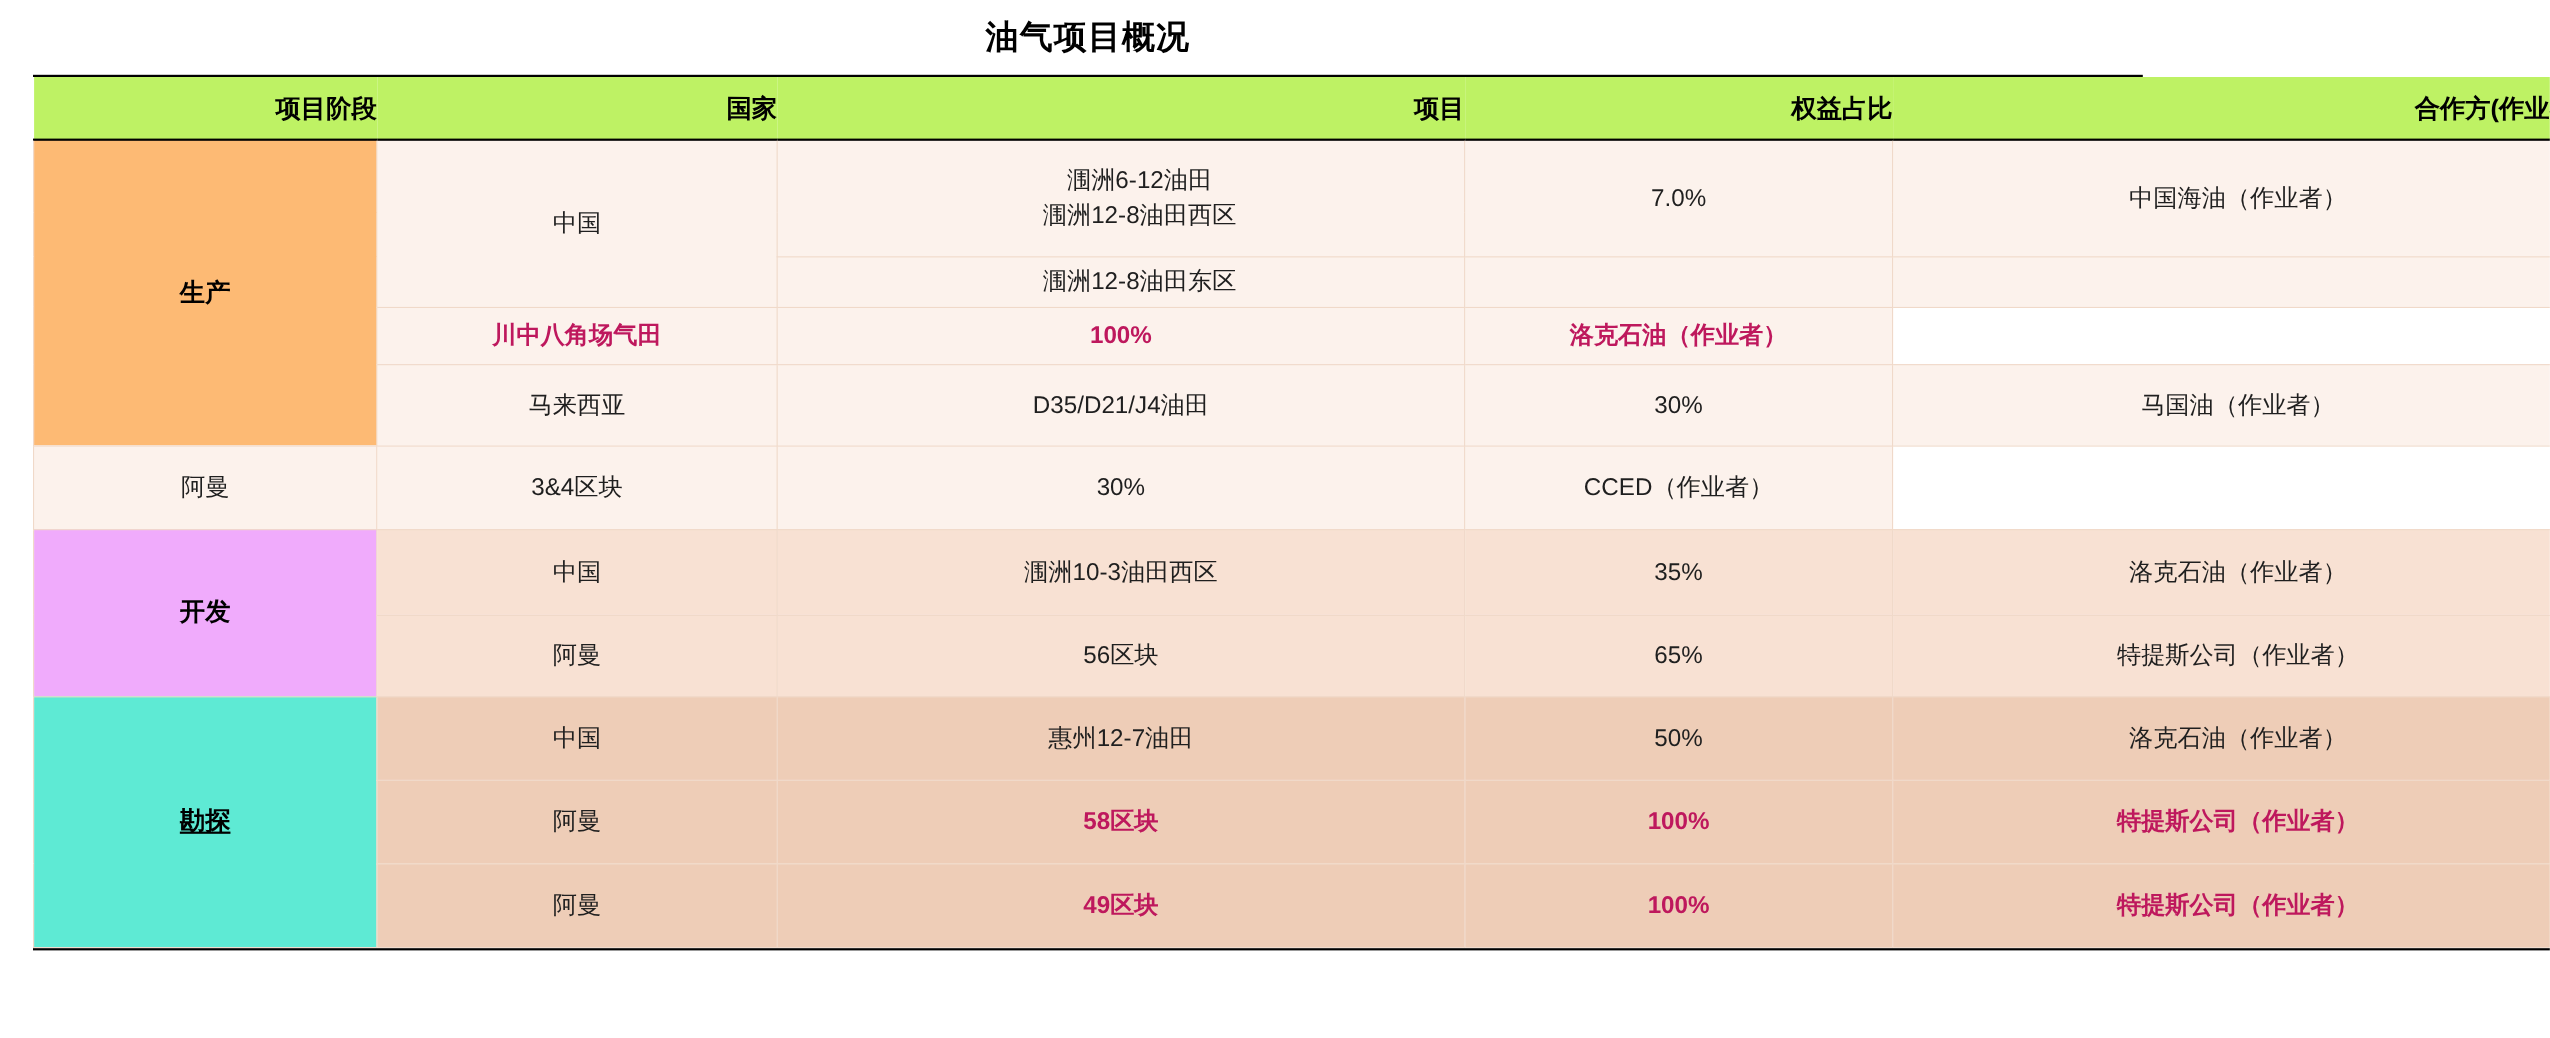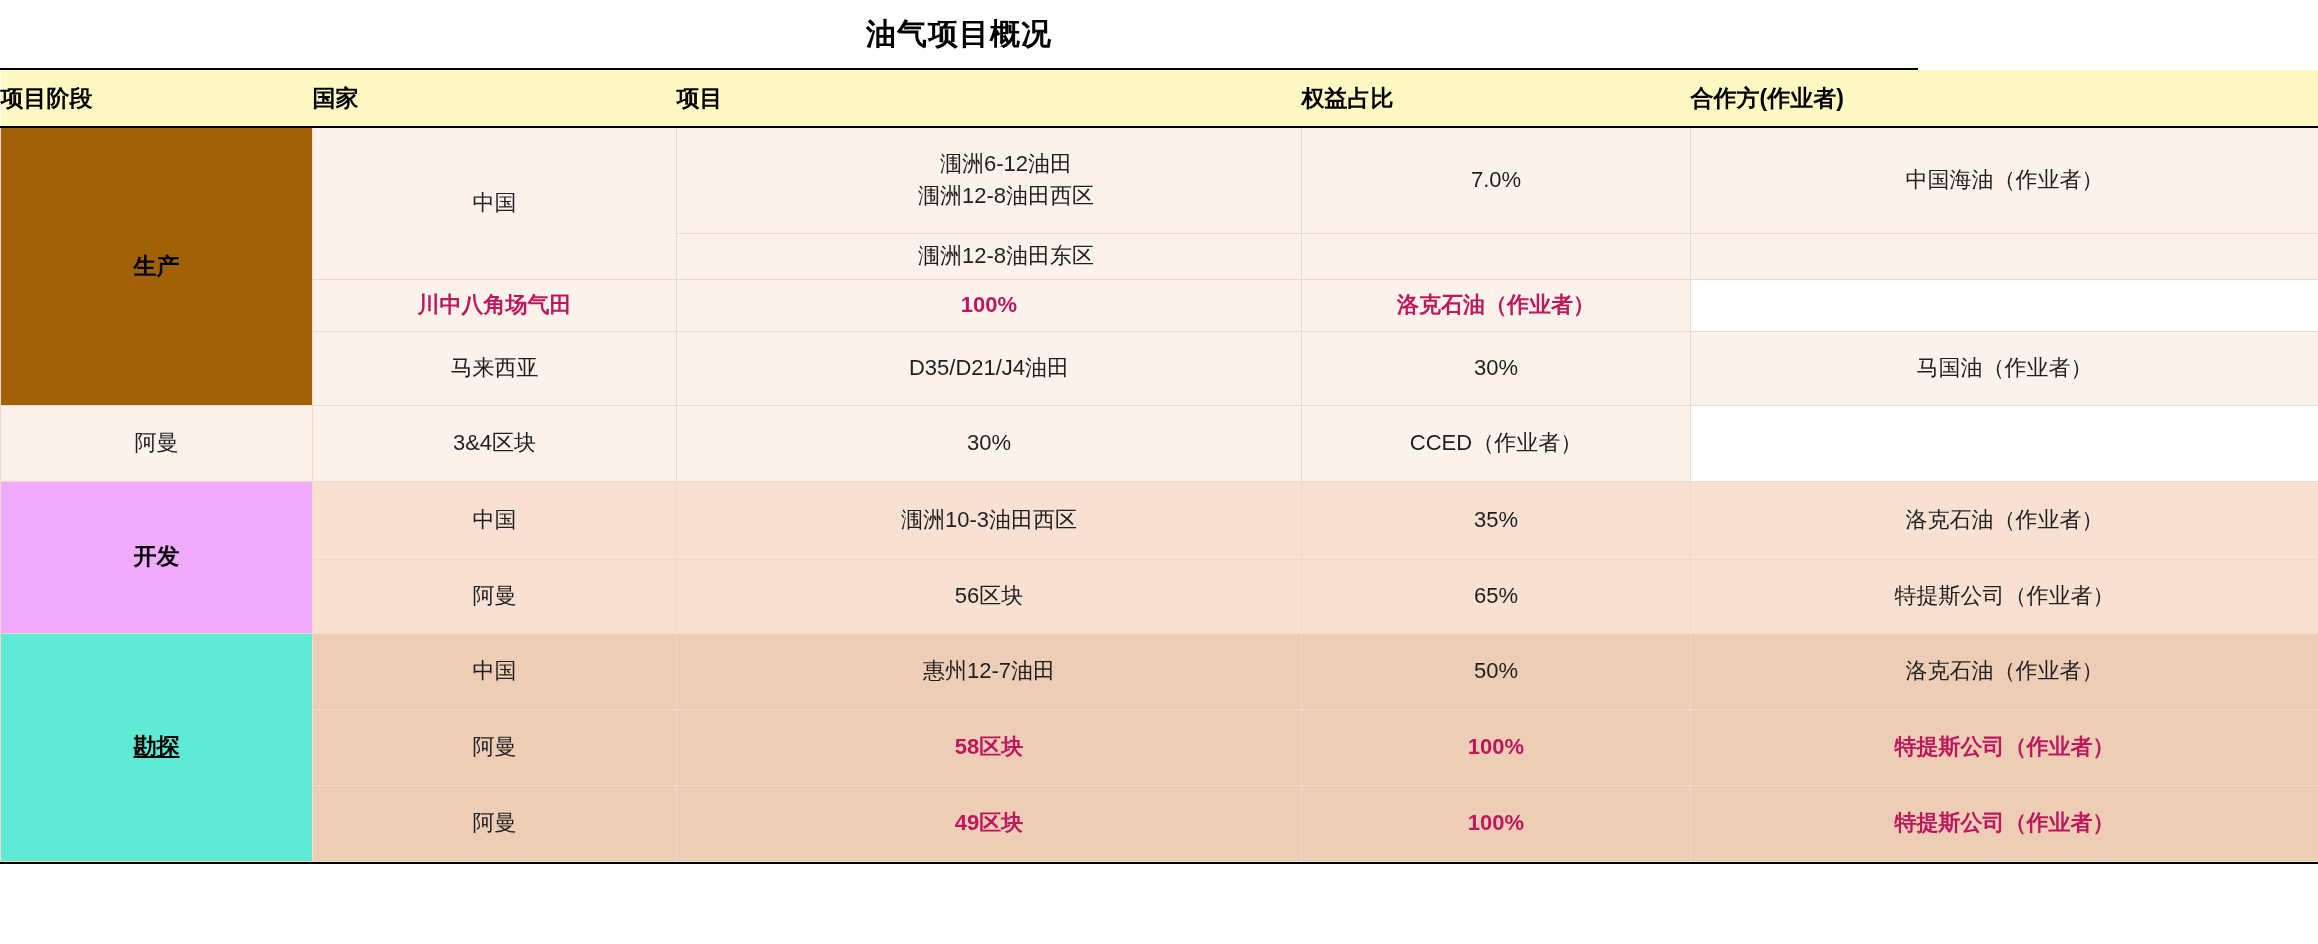--- a/index.html
+++ b/index.html
@@ -10,20 +10,21 @@
   body {
     width: 2318px;
     height: 944px;
     font-family: "Liberation Sans", "DejaVu Sans", sans-serif;
     color: #1a1a1a;
     overflow: hidden;
   }
   .sheet {
     width: 1918px;
     box-sizing: border-box;
+    margin-left: 30px;
   }
   .title-row {
     height: 68px;
     display: flex;
     align-items: center;
     justify-content: center;
     border-bottom: 2px solid #000000;
   }
   .title-row .title {
     font-size: 30px;
@@ -40,43 +41,43 @@
   table.grid col.c-country{ width: 364px; }
   table.grid col.c-project{ width: 625px; }
   table.grid col.c-equity { width: 389px; }
   table.grid col.c-partner{ width: 628px; }
 
   thead th {
     height: 56px;
     font-size: 23px;
     font-weight: bold;
     color: #000000;
-    text-align: left;
+    text-align: right;
     vertical-align: middle;
-    background: #fef9c3;
+    background: #bef264;
     border-bottom: 2px solid #000000;
     padding: 0;
   }
   tbody td {
     text-align: center;
     vertical-align: middle;
     font-size: 22px;
     color: #1f1f1f;
     padding: 6px 10px;
     border: 1px solid #f0d9c9;
     line-height: 1.45;
   }
   
   td.stage {
     font-weight: bold;
     font-size: 23px;
     color: #000000;
     border-right: 1px solid #f3dccb;
   }
-  td.stage-prod { background: #a16207; }
+  td.stage-prod { background: #fdba74; }
   td.stage-dev  { background: #f0abfc; }
   td.stage-exp  { background: #5eead4; text-decoration: underline; }
 
   
   tr.band-prod td.cell { background: #fcf2ec; }
   tr.band-dev  td.cell { background: #f8e1d3; }
   tr.band-exp  td.cell { background: #eecdb7; }
 
   td.bold { font-weight: bold; color: #be185d; }
   .multiline { white-space: pre-line; padding-left: 44px; }

